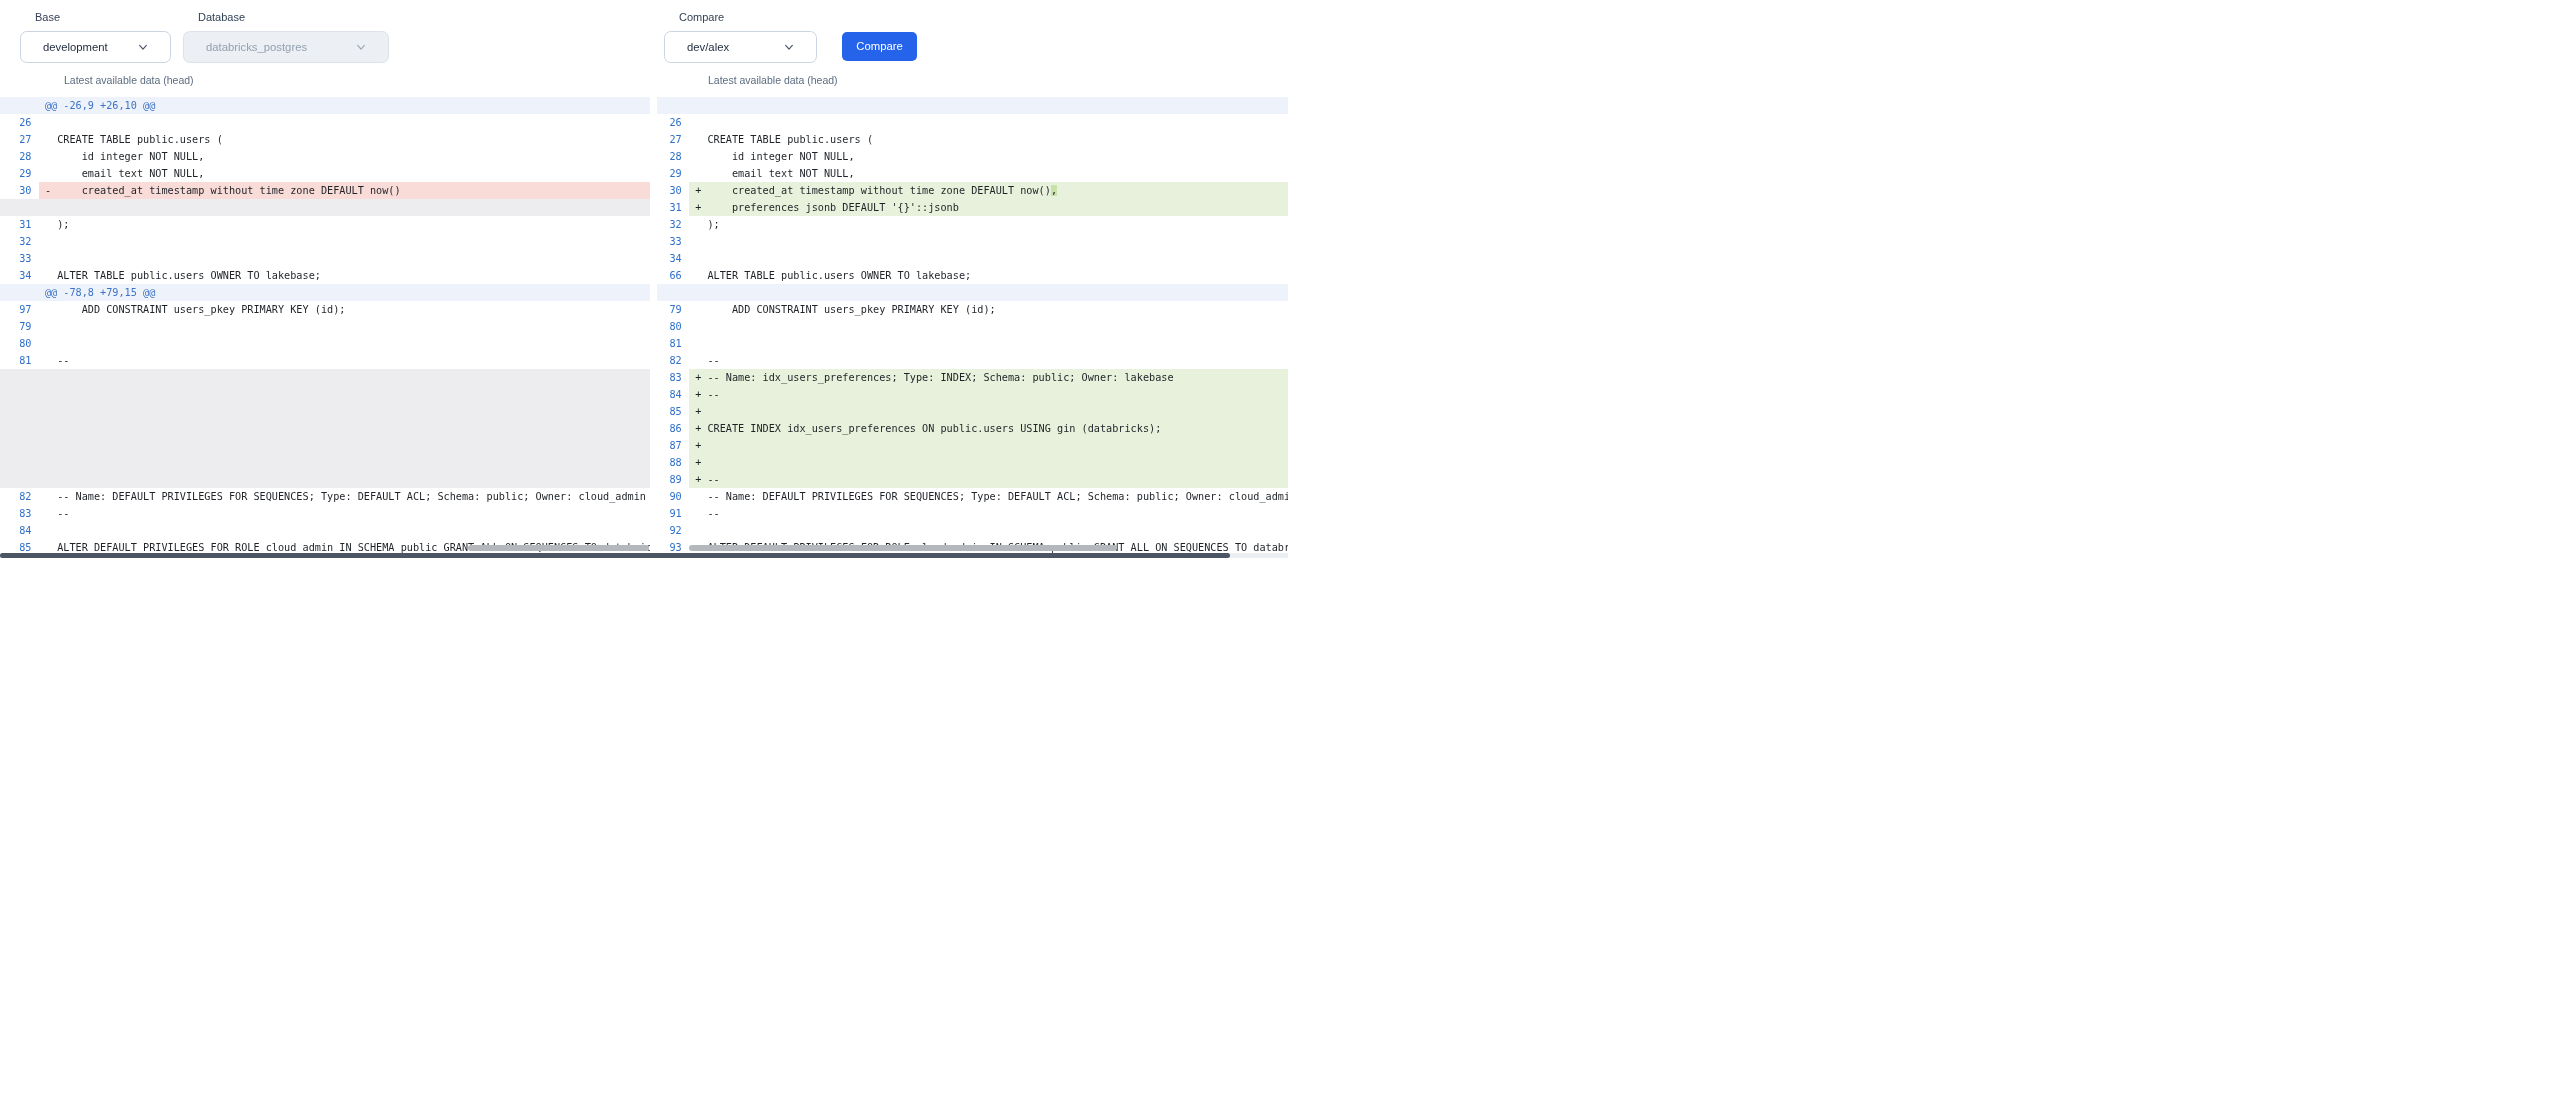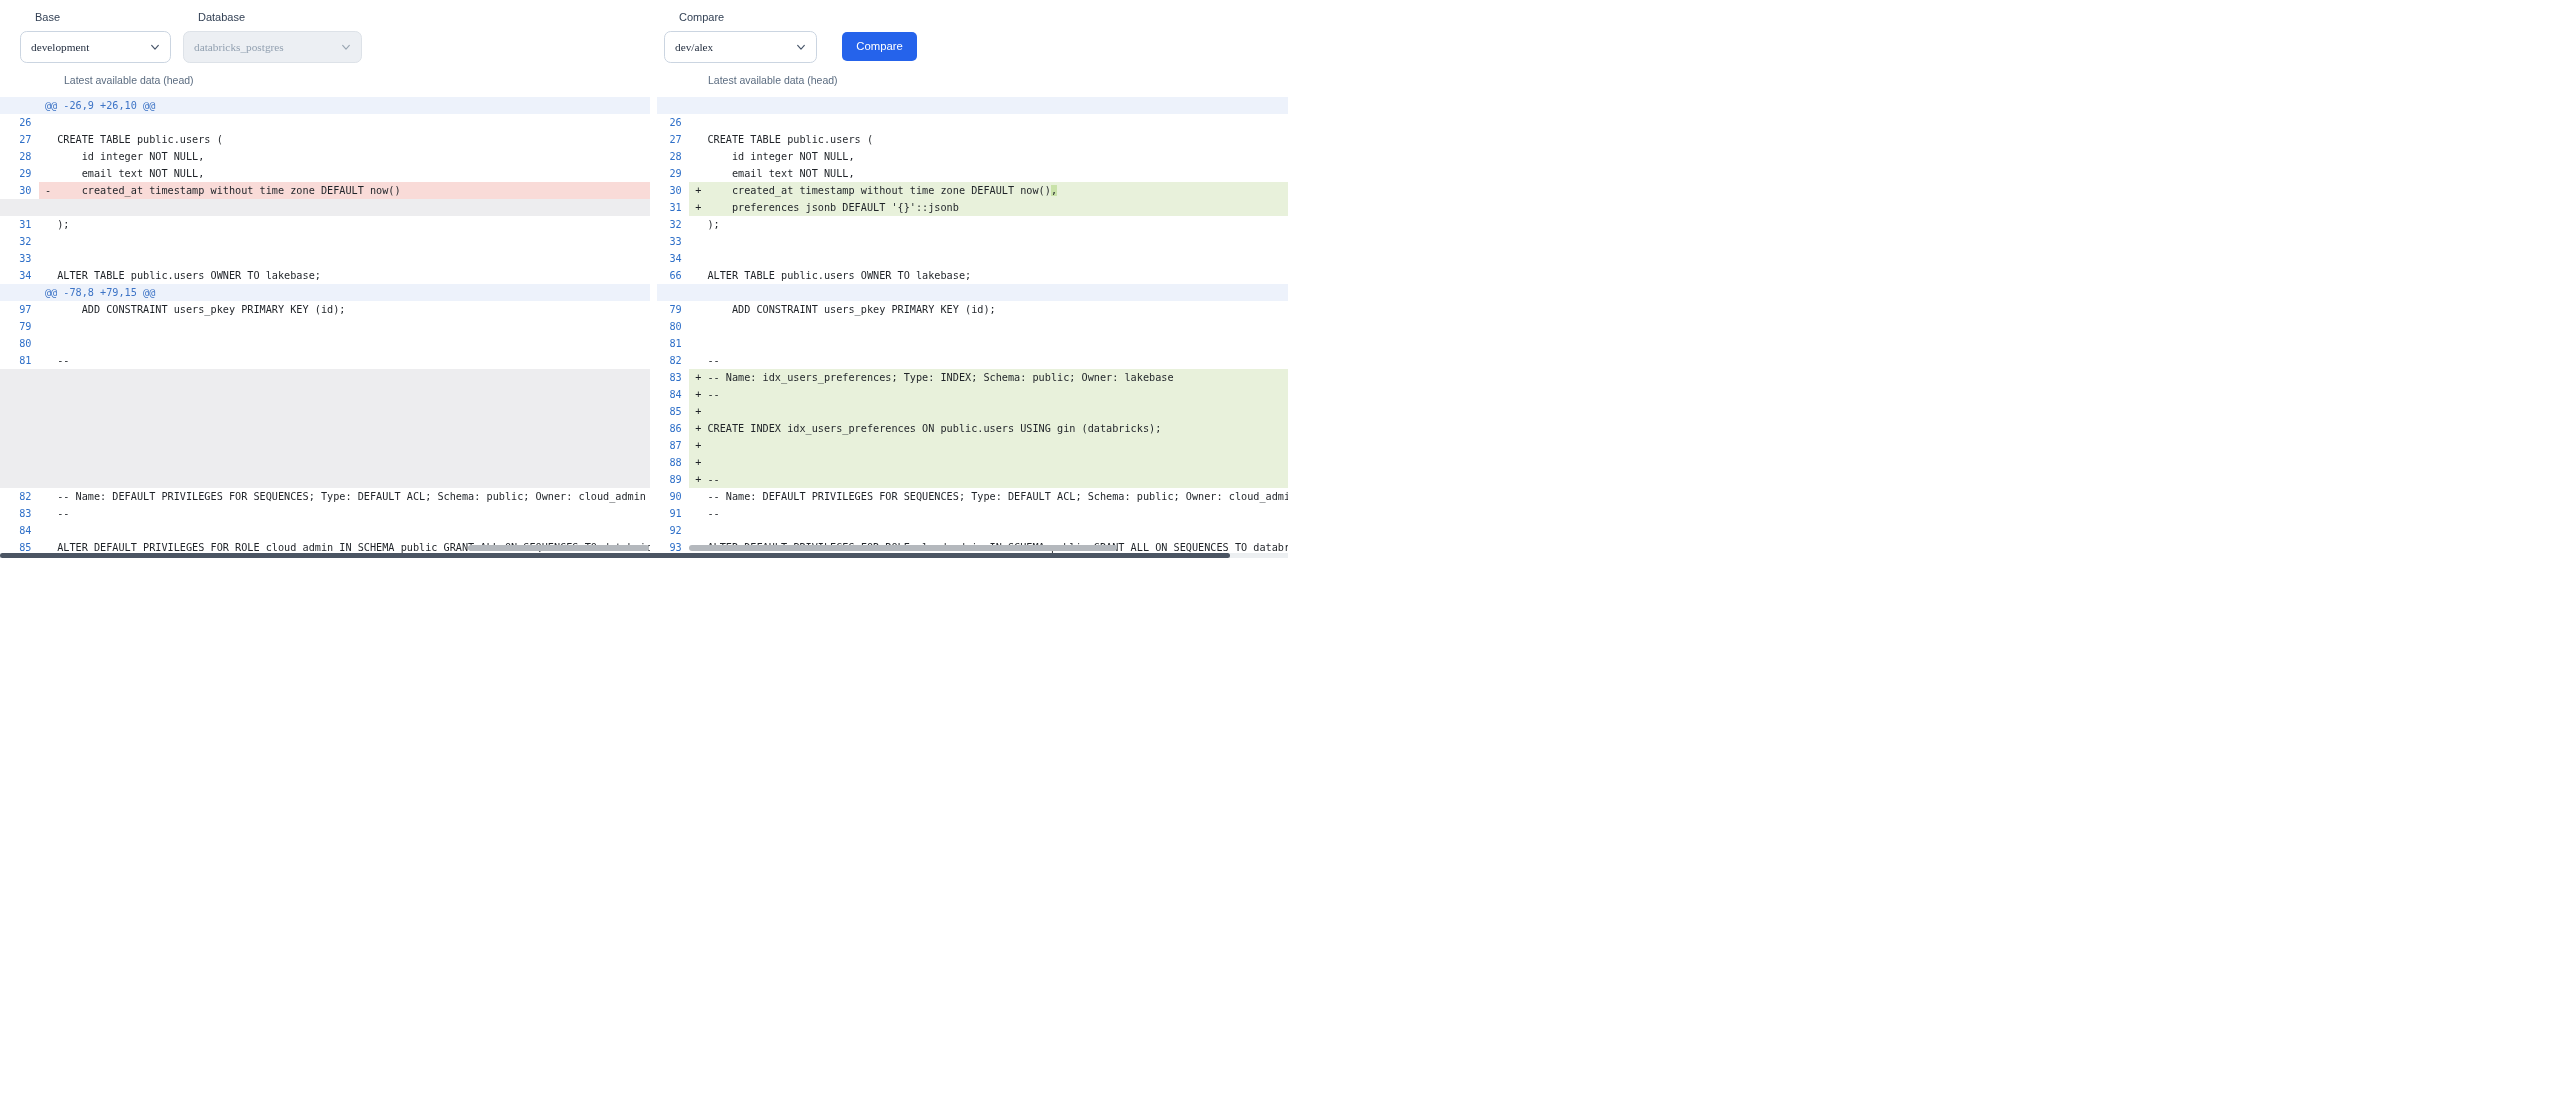--- a/index.html
+++ b/index.html
@@ -13,25 +13,25 @@
   .hdr { position:relative; height:94px; }
   .group { position:absolute; top:11px; }
   #g-base { left:20px; }
   #g-db   { left:183px; }
   #g-cmp  { left:664px; }
   .lbl { font-size:11px; color:#334155; margin-bottom:7.5px;padding-left:15px; }
   .ctrl-row { display:flex; align-items:flex-start; gap:25px; }
   .select {
     display:flex; align-items:center; justify-content:space-between;
     height:32px; border:0.8px solid #cbd5e1; border-radius:6.7px; background:#fff;
-    padding:0 10px; font-size:11.3px; color:#1e293b; cursor:pointer;font-family:Liberation Serif, serif;
+    padding:0 22px; font-size:11.3px; color:#1e293b; cursor:pointer;
   }
   .select.disabled { background:#eceff3; border-color:#dde2e8; color:#93a1b1; cursor:default; }
   #base-select { width:151px; }
-  #db-select   { width:179px; }
+  #db-select   { width:206px; }
   #cmp-select  { width:153px; }
   .caret { display:flex; align-items:center; margin-left:6.7px; }
   .sub { margin-top:11px; font-size:10.5px; color:#5b6c80;padding-left:44px; }
   .btn {
     height:28.5px; margin-top:1.7px; padding:0 14.3px; background:#2563eb; color:#fff;
     border:none; border-radius:5px; font-size:11.3px; font-weight:500;
     font-family:"Liberation Sans", sans-serif; cursor:pointer;
   }
 
   

